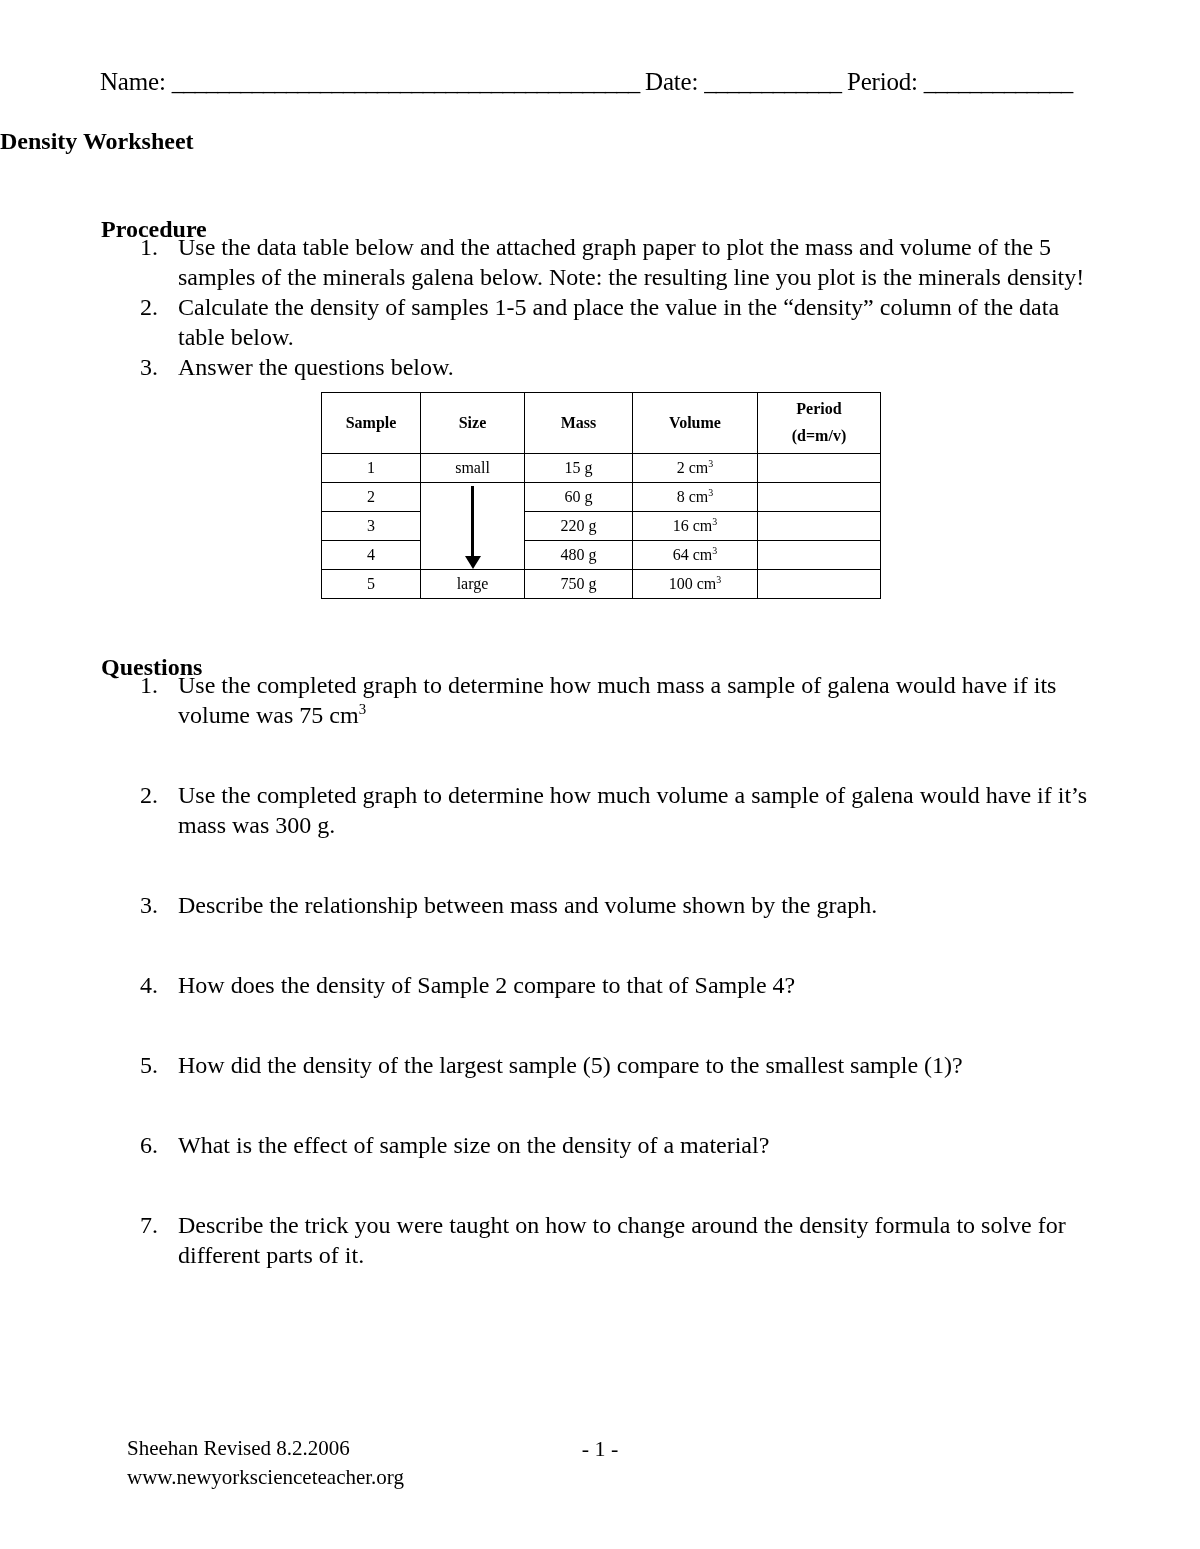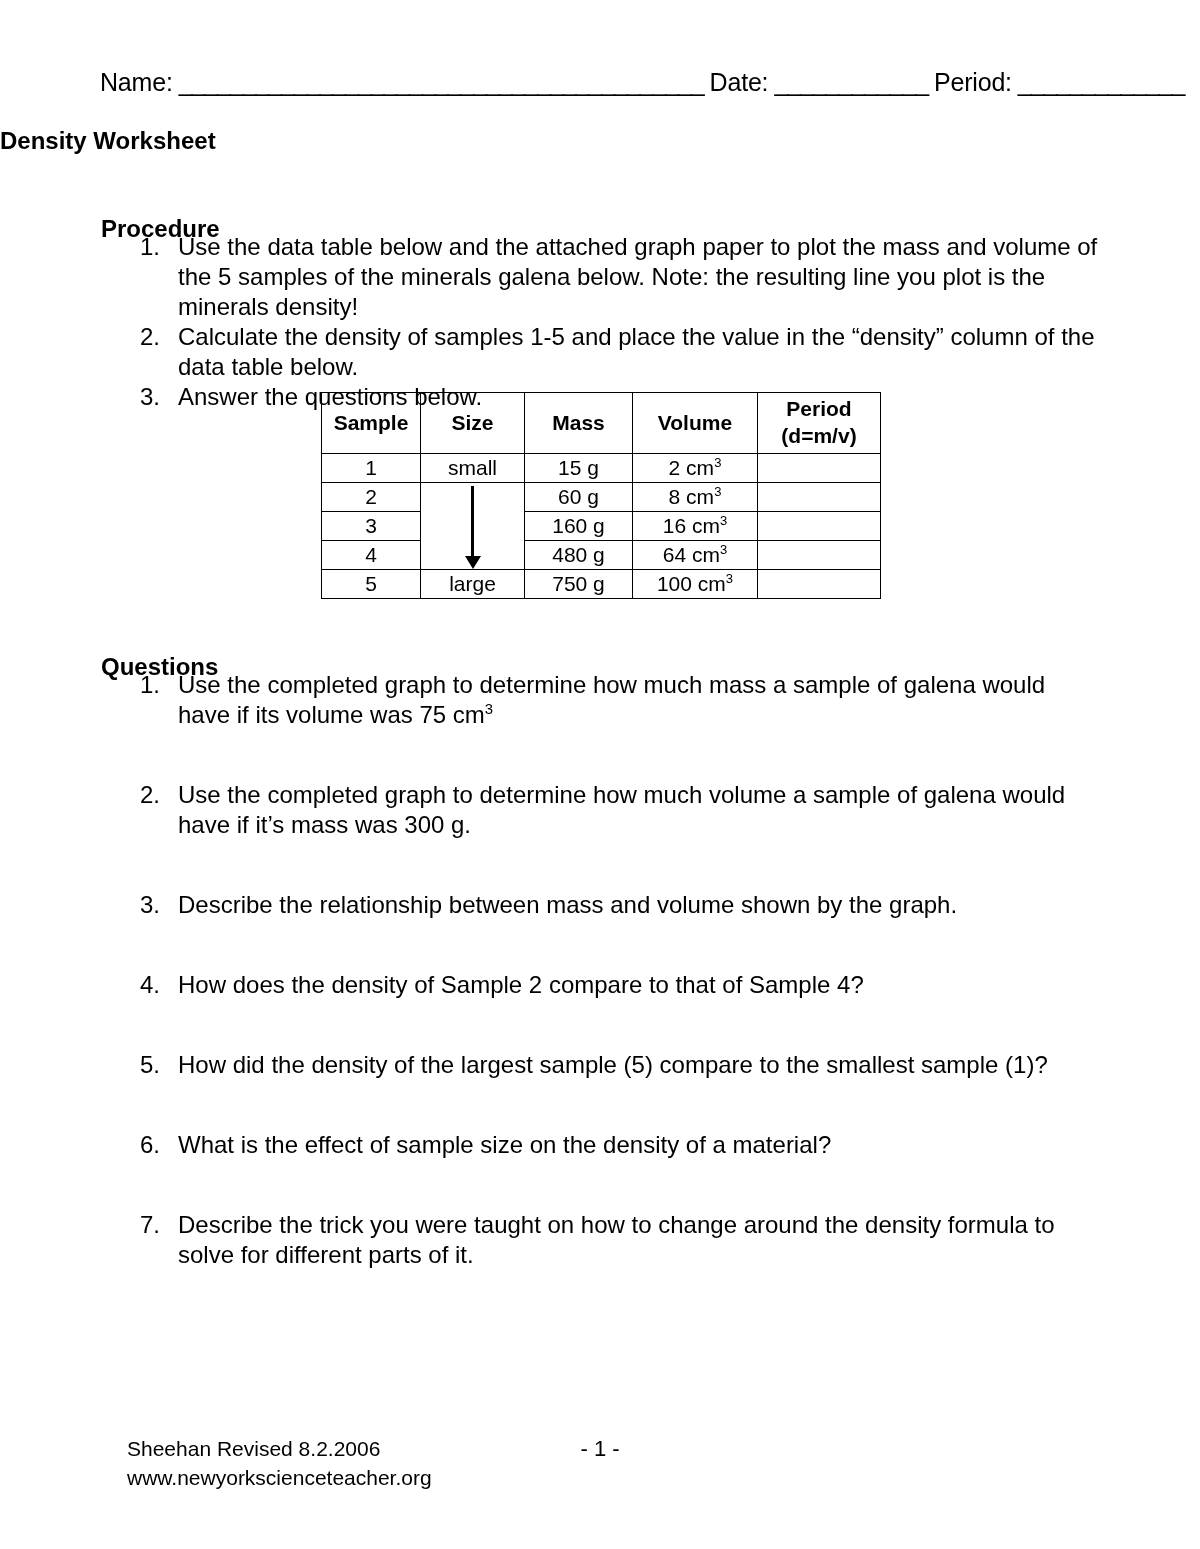--- a/index.html
+++ b/index.html
@@ -5,21 +5,21 @@
   html, body {
     margin: 0;
     padding: 0;
     background: #ffffff;
   }
   .page {
     position: relative;
     width: 1200px;
     height: 1549px;
     background: #ffffff;
-    font-family: Liberation Sans, sans-serif;
+    font-family: Liberation Serif, serif;
     color: #000000;
     box-sizing: border-box;
     overflow: hidden;
   }
 
   
   .id-line {
     position: absolute;
     left: 100px;
     top: 66px;
@@ -115,21 +115,21 @@
 
   
   .data-table-wrap {
     position: absolute;
     left: 321px;
     top: 392px;
   }
   table.data-table {
     border-collapse: collapse;
     table-layout: fixed;
-    font-size: 21px;
+    font-size: 16px;
   }
   table.data-table th,
   table.data-table td {
     border: 1.6px solid #000000;
     text-align: center;
     vertical-align: middle;
     padding: 0;
     font-weight: normal;
   }
   table.data-table thead th {
@@ -267,21 +267,21 @@
                 <div class="arrow-head"></div>
               </div>
             </div>
           </td>
           <td>60 g</td>
           <td><span>8 cm</span><sup class="cube">3</sup></td>
           <td></td>
         </tr>
         <tr>
           <td class="sample-num">3</td>
-          <td>160 g</td>
+          <td>220 g</td>
           <td><span>16 cm</span><sup class="cube">3</sup></td>
           <td></td>
         </tr>
         <tr>
           <td class="sample-num">4</td>
           <td>480 g</td>
           <td><span>64 cm</span><sup class="cube">3</sup></td>
           <td></td>
         </tr>
         <tr>

